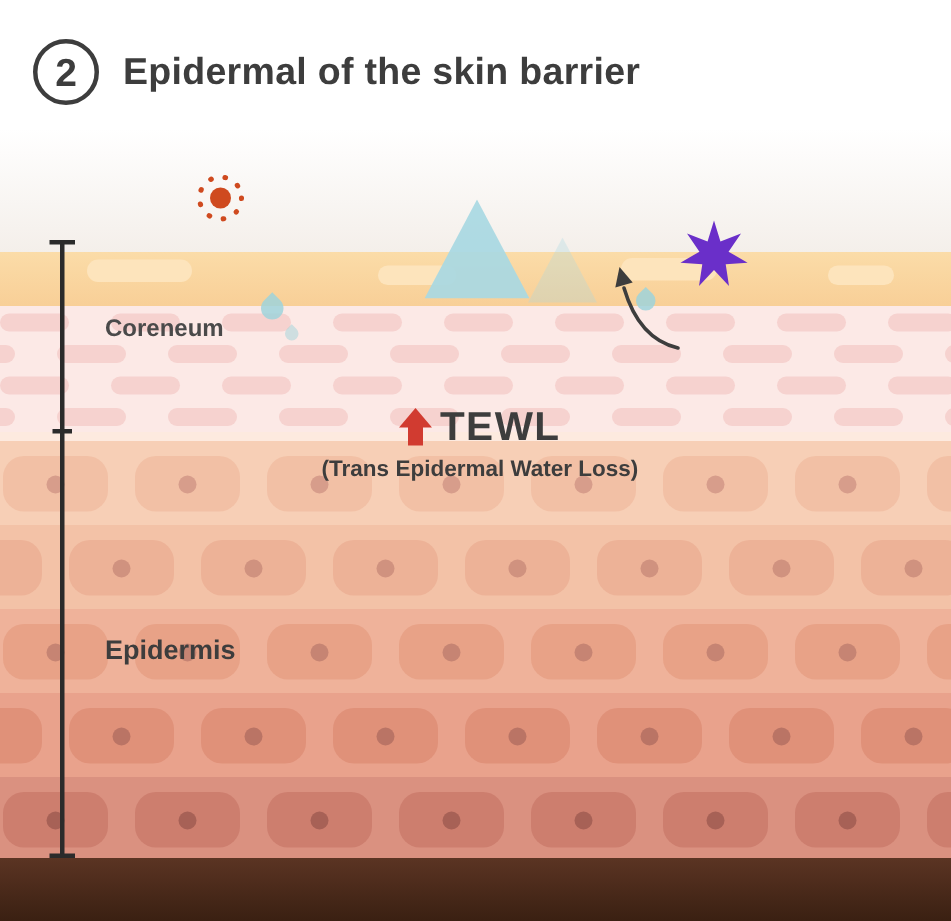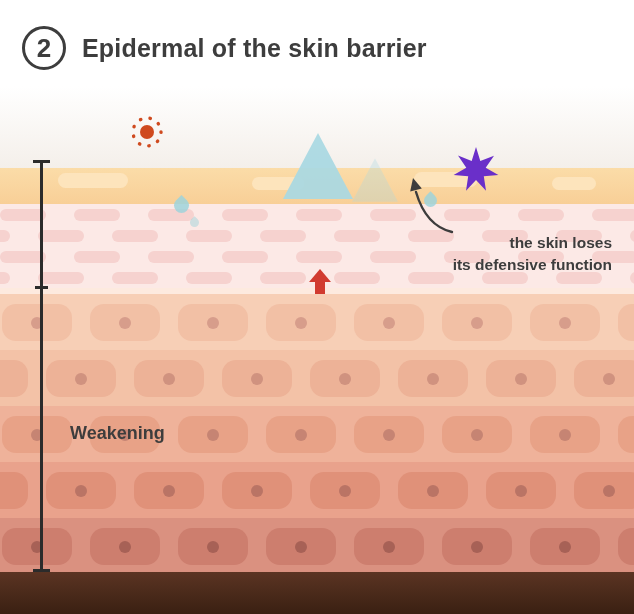--- a/index.html
+++ b/index.html
@@ -292,28 +292,27 @@
   <div class="droplet d1"></div>
   <div class="droplet d2"></div>
   <div class="droplet d3"></div>
 
   <svg class="curved-arrow" viewBox="0 0 52 62" aria-hidden="true">
     <path d="M46 56 Q20 50 10 16" fill="none" style="stroke:var(--text-dark,#3d3d3d)" stroke-width="2.4" stroke-linecap="round"></path>
     <polygon points="7,2 15.8,12.4 4.2,15.6" style="fill:var(--text-dark,#3d3d3d)"></polygon>
   </svg>
 
   <div class="stratum-label">
-  </div>
-
-  <div class="epidermis-label">Weakening</div>
+    <div>Coreneum</div>
+  </div>
+
+  <div class="epidermis-label">Epidermis</div>
 
   <div class="tewl">
     <div class="tewl-main">
       <span class="up-arrow"></span>
+      <span>TEWL</span>
     </div>
-  </div>
-
-  <div class="defense">
-    <div>the skin loses</div>
-    <div>its defensive function</div>
-  </div>
+    <div class="tewl-sub">(Trans Epidermal Water Loss)</div>
+  </div>
+
 
 </div>
 
 </body></html>

